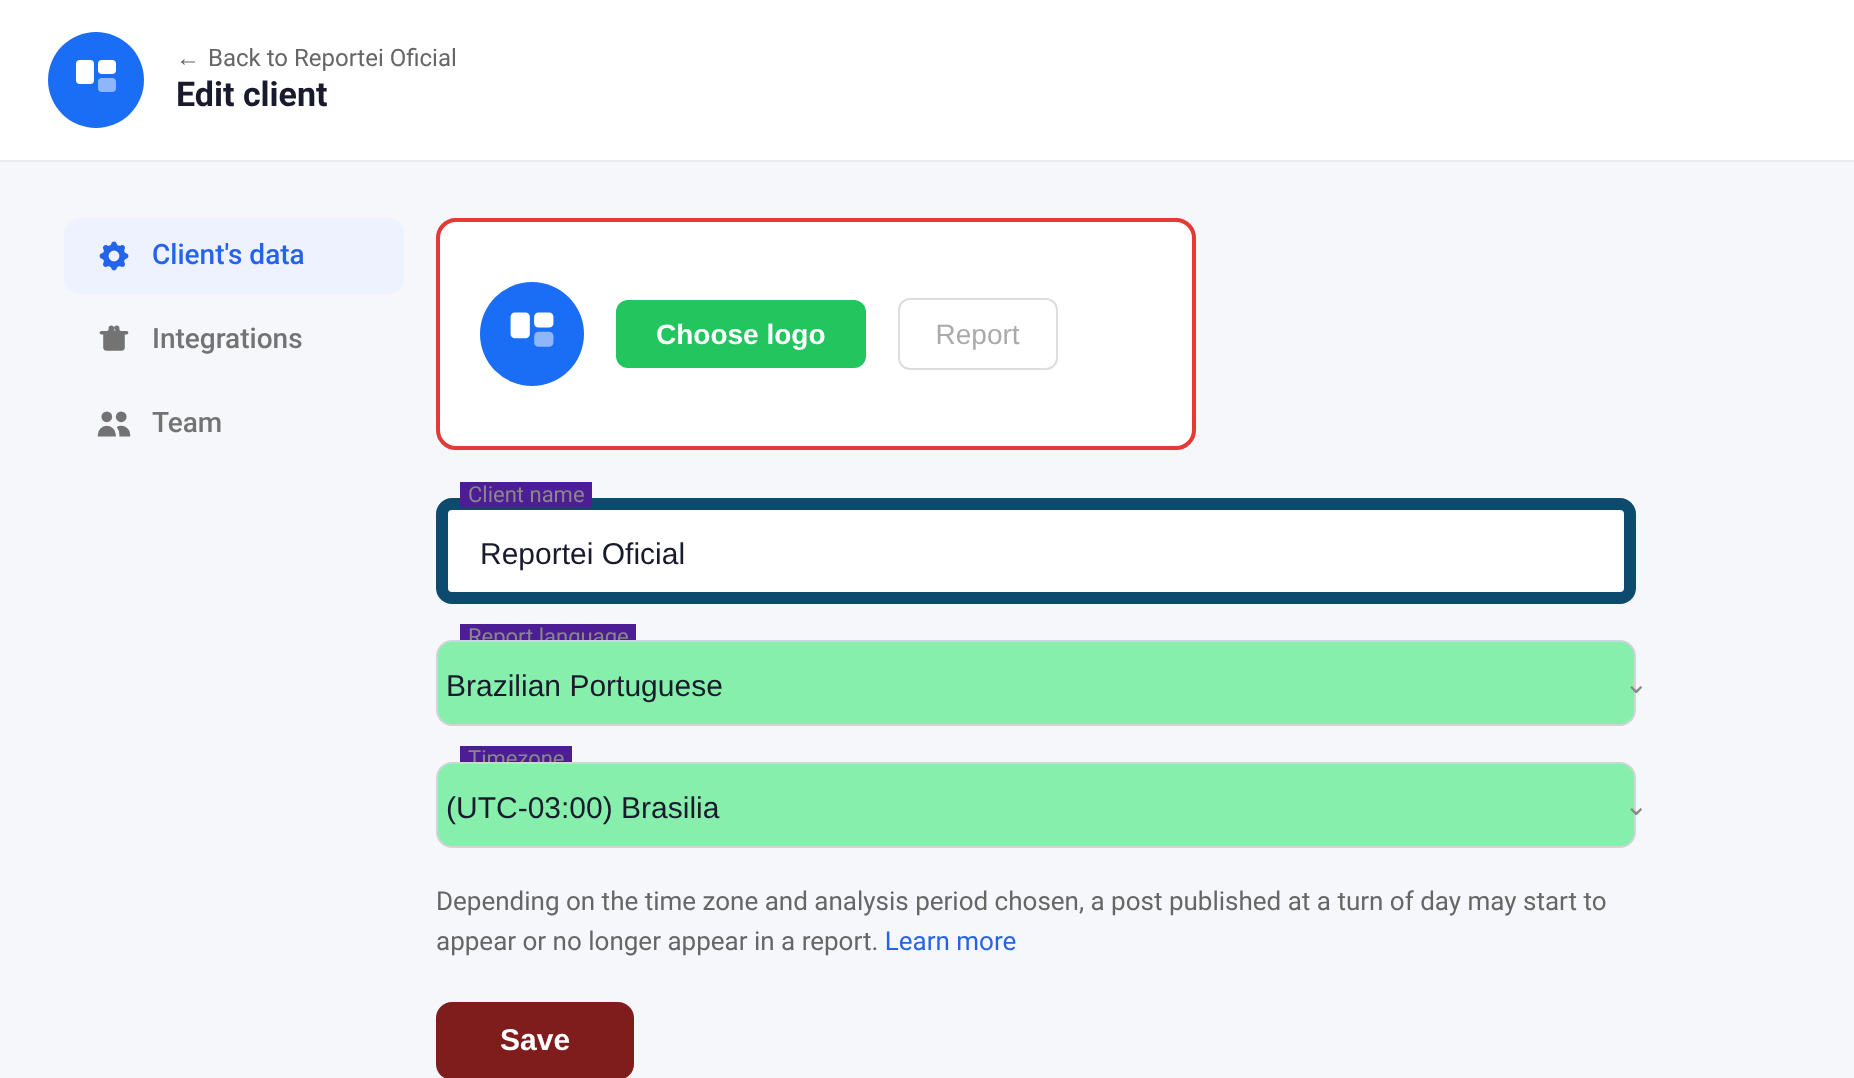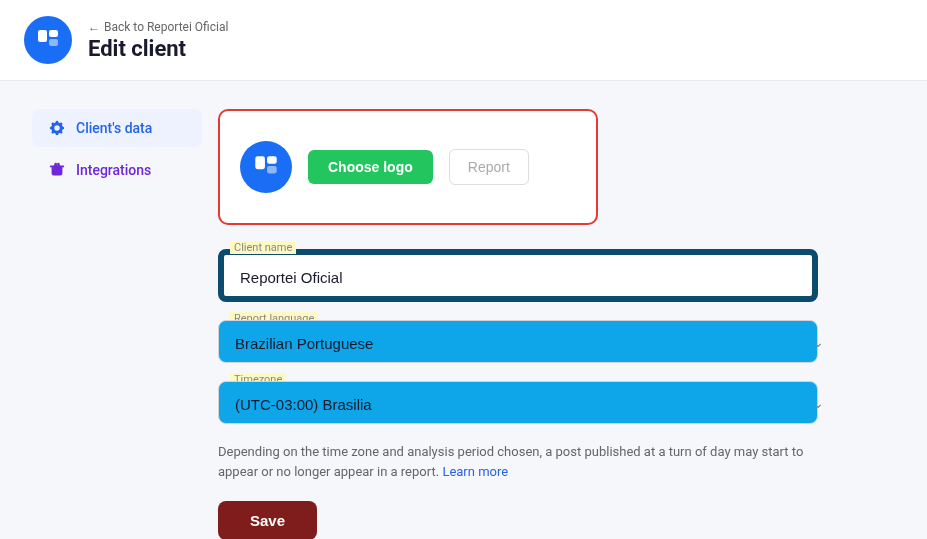--- a/index.html
+++ b/index.html
@@ -43,21 +43,21 @@
       color: #666;
       display: flex;
       align-items: center;
       gap: 4px;
       margin-bottom: 2px;
     }
     .back-arrow {
       font-size: 12px;
     }
     .page-title {
-      font-size: 22px;
+      font-size: 17px;
       font-weight: 700;
       color: #1a1a2e;
     }
 
     
     .main-content {
       display: flex;
       padding: 28px 32px;
       gap: 16px;
       max-width: 927px;
@@ -71,21 +71,21 @@
     .sidebar-item {
       display: flex;
       align-items: center;
       gap: 10px;
       padding: 10px 16px;
       border-radius: 8px;
       font-size: 14px;
       font-weight: 500;
       cursor: pointer;
       margin-bottom: 4px;
-      color: #6d28d9;
+      color: #737373;
     }
     .sidebar-item.active {
       background: #eef2ff;
       color: #2563eb;
     }
     .sidebar-item svg {
       width: 18px;
       height: 18px;
       flex-shrink: 0;
     }
@@ -141,21 +141,21 @@
 
     
     .form-field {
       position: relative;
       margin-bottom: 18px;
     }
     .field-label {
       position: absolute;
       top: -8px;
       left: 12px;
-      background: #fef9c3;
+      background: #4c1d95;
       padding: 0 4px;
       font-size: 11px;
       color: #888;
       font-weight: 400;
     }
     .form-input {
       width: 100%;
       max-width: 600px;
       border: 6px solid #0c4a6e;
       border-radius: 8px;
@@ -166,24 +166,24 @@
       outline: none;
     }
     .form-select-wrapper {
       position: relative;
     }
     .form-select {
       width: 100%;
       max-width: 600px;
       border: 1px solid #d1d5db;
       border-radius: 8px;
-      padding: 14px 40px 10px 16px;
+      padding: 14px 40px 10px 4px;
       font-size: 15px;
       color: #1a1a2e;
-      background: #0ea5e9;
+      background: #86efac;
       outline: none;
       appearance: none;
       cursor: pointer;
     }
     .select-chevron {
       position: absolute;
       right: 14px;
       top: 50%;
       transform: translateY(-50%);
       pointer-events: none;
@@ -259,20 +259,26 @@
         <path fill-rule="evenodd" d="M11.49 3.17c-.38-1.56-2.6-1.56-2.98 0a1.532 1.532 0 01-2.286.948c-1.372-.836-2.942.734-2.106 2.106.54.886.061 2.042-.947 2.287-1.561.379-1.561 2.6 0 2.978a1.532 1.532 0 01.947 2.287c-.836 1.372.734 2.942 2.106 2.106a1.532 1.532 0 012.287.947c.379 1.561 2.6 1.561 2.978 0a1.533 1.533 0 012.287-.947c1.372.836 2.942-.734 2.106-2.106a1.533 1.533 0 01.947-2.287c1.561-.379 1.561-2.6 0-2.978a1.532 1.532 0 01-.947-2.287c.836-1.372-.734-2.942-2.106-2.106a1.532 1.532 0 01-2.287-.947zM10 13a3 3 0 100-6 3 3 0 000 6z" clip-rule="evenodd"></path>
       </svg>
       <span>Client's data</span>
     </div>
     <div class="sidebar-item">
       <svg viewBox="0 0 20 20" fill="currentColor">
         <path d="M10 3.5a1.5 1.5 0 013 0V4a1 1 0 001 1h3a1 1 0 110 2h-1v7a2 2 0 01-2 2H6a2 2 0 01-2-2V7H3a1 1 0 110-2h3a1 1 0 001-1v-.5a1.5 1.5 0 013 0V4a1 1 0 001 1z"></path>
       </svg>
       <span>Integrations</span>
     </div>
+    <div class="sidebar-item">
+      <svg viewBox="0 0 20 20" fill="currentColor">
+        <path d="M9 6a3 3 0 11-6 0 3 3 0 016 0zM17 6a3 3 0 11-6 0 3 3 0 016 0zM12.93 17c.046-.327.07-.66.07-1a6.97 6.97 0 00-1.5-4.33A5 5 0 0119 16v1h-6.07zM6 11a5 5 0 015 5v1H1v-1a5 5 0 015-5z"></path>
+      </svg>
+      <span>Team</span>
+    </div>
   </nav>
 
   <div class="content">
 
     <div class="logo-section">
       <div class="client-logo-circle">
         <svg width="30" height="30" viewBox="0 0 28 28" fill="none">
           <rect x="4" y="4" width="9" height="12" rx="2" fill="white"></rect>
           <rect x="15" y="4" width="9" height="7" rx="2" fill="white"></rect>
           <rect x="15" y="13" width="9" height="7" rx="2" fill="white" opacity="0.5"></rect>

